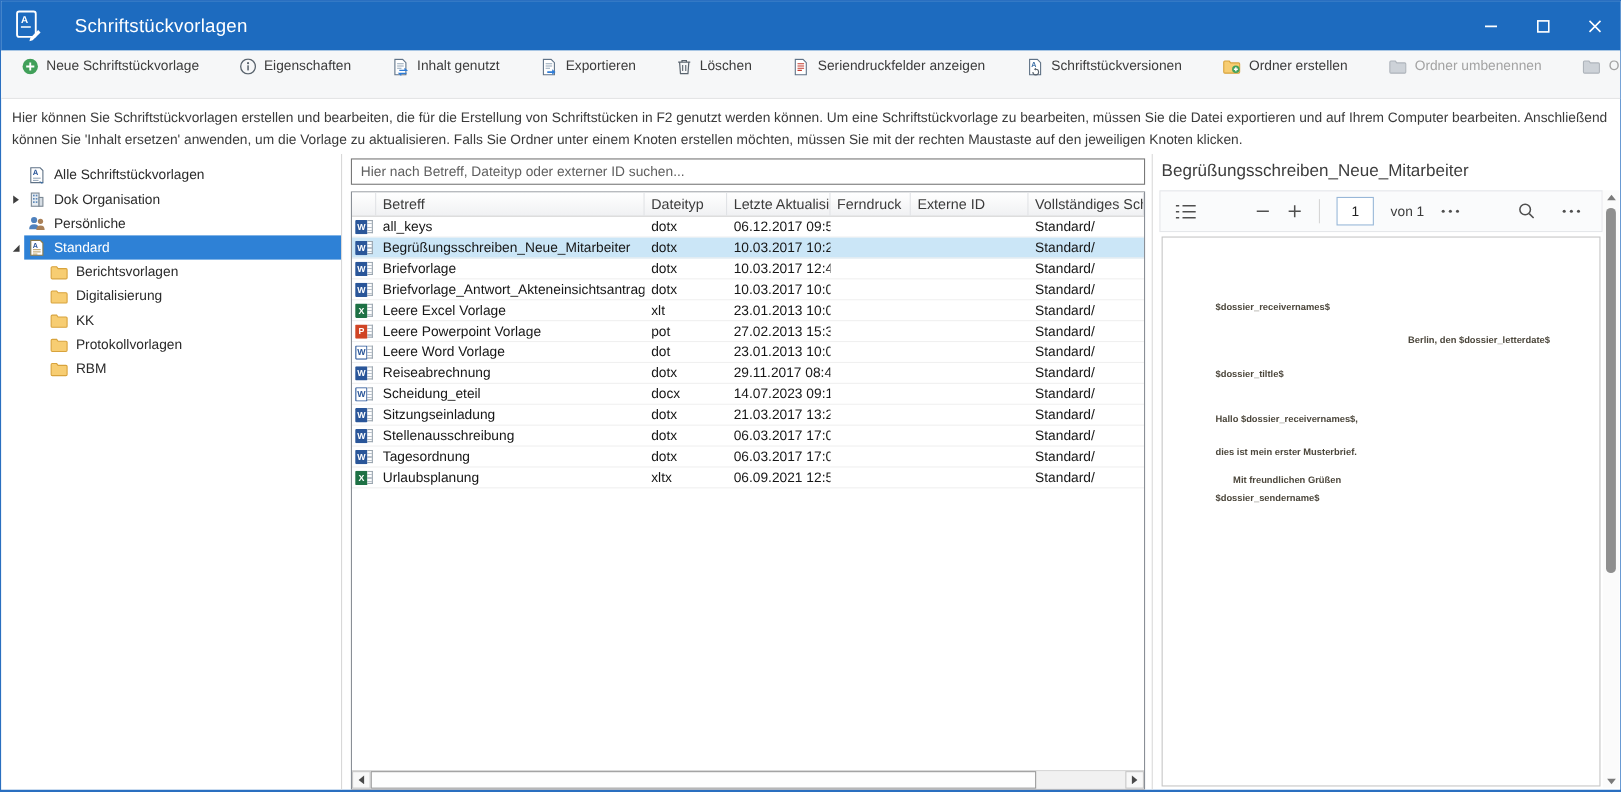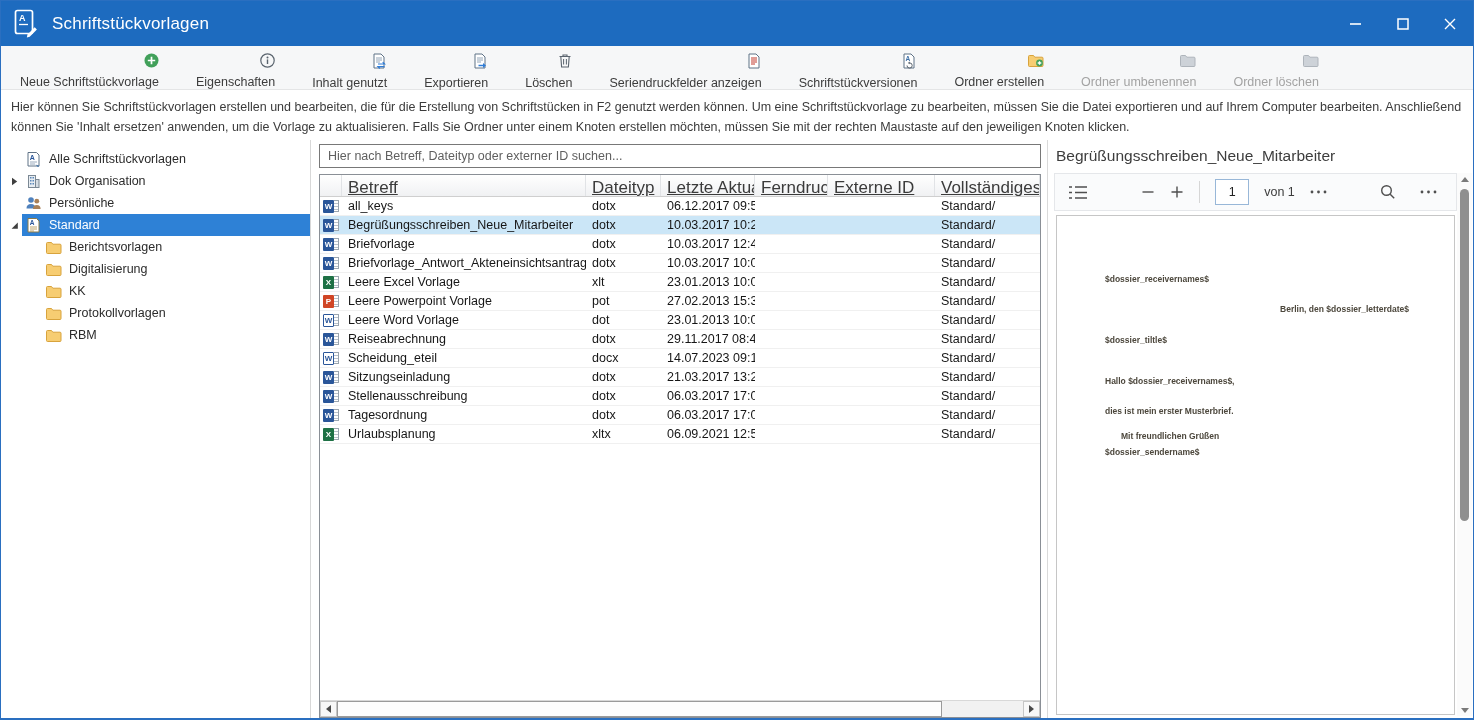--- a/index.html
+++ b/index.html
@@ -2,27 +2,27 @@
 <html><head>
 <meta charset="utf-8">
 <style>
   * { box-sizing: border-box; margin: 0; padding: 0; }
   html,body { width:1474px; height:720px; font-family:"Liberation Sans", sans-serif; background:#fff; }
   .window { width:1474px; height:720px; border:1px solid #2a6fc0; border-bottom-width:2px; display:flex; flex-direction:column; overflow:hidden; background:#fff; }
 
   
   .titlebar { height:45px; background:#1d6bbf; display:flex; align-items:center; padding-left:13px; flex-shrink:0; }
   .app-icon { display:flex; align-items:center; }
-  .title { color:#fff; font-size:17px; margin-left:13px; letter-spacing:.2px; }
+  .title { color:#fff; font-size:17px; margin-left:29px; letter-spacing:.2px; }
   .win-controls { margin-left:auto; display:flex; height:100%; }
   .wc { width:47px; height:100%; display:flex; align-items:center; justify-content:center; }
 
   
   .toolbar { height:44px; background:#f6f7f8; border-bottom:1px solid #e4e5e6; display:flex; align-items:center; padding:0 8px; flex-shrink:0; }
-  .tb-btn { display:flex; align-items:flex-end; gap:7px; padding:0 11px; height:30px; font-size:12.5px; color:#3c3c3c; white-space:nowrap; margin-right:15px; cursor:default;flex-direction:column; }
+  .tb-btn { display:flex; align-items:flex-start; gap:7px; padding:0 11px; height:30px; font-size:12.5px; color:#3c3c3c; white-space:nowrap; margin-right:15px; cursor:default; }
   .tb-btn.disabled { color:#a3a3a3; }
   .tb-ic { display:flex; align-items:center; }
 
   
   .description { height:50px; padding:7px 10px 0 10px; font-size:12.5px; line-height:1.6; color:#3b3b3b; flex-shrink:0; }
 
   
   .content { flex:1; display:flex; min-height:0; }
 
   
@@ -35,21 +35,21 @@
   .tree-ic { display:flex; align-items:center; width:18px; justify-content:center; }
   .tree-label { white-space:nowrap; }
 
   
   .middle { width:730px; padding:4px 0 0 8px; display:flex; flex-direction:column; flex-shrink:0; }
   .search { height:24px; border:1px solid #787878; font-size:12.5px; padding:0 8px; color:#222; outline:none; width:100%; font-family:"Liberation Sans",sans-serif; }
   .search::placeholder { color:#5f5f5f; }
   .table { margin-top:6px; border:1px solid #8a8f96; flex:1; display:flex; flex-direction:column; background:#fff; min-height:0;
            --cols: 22px 244px 75px 94px 73px 107px minmax(80px,1fr); }
   .thead { display:grid; grid-template-columns:var(--cols); height:22px; background:linear-gradient(#ffffff,#f0f1f3); border-bottom:1px solid #cfcfcf; flex-shrink:0; }
-  .th { font-size:17px; color:#3b3b3b; padding:3px 0 0 6px; border-right:1px solid #e1e3e6; white-space:nowrap; overflow:hidden;text-decoration:underline; }
+  .th { font-size:13px; color:#3b3b3b; padding:3px 0 0 6px; border-right:1px solid #e1e3e6; white-space:nowrap; overflow:hidden; }
   .tbody { flex:1; overflow:hidden; }
   .trow { display:grid; grid-template-columns:var(--cols); height:19px; align-items:center; border-bottom:1px solid #f0f0f0; font-size:12.5px; color:#161616; cursor:default; }
   .trow.selected { background:#cbe6f7; }
   .td { padding-left:6px; white-space:nowrap; overflow:hidden; }
   .td.icon { display:flex; justify-content:center; align-items:center; padding:0; }
   .fi { display:inline-flex; align-items:center; }
   .fi-main { width:11px; height:13px; color:#fff; font-size:8px; font-weight:bold; display:flex; align-items:center; justify-content:center; border-radius:1px; }
   .fi.word .fi-main { background:#2a5699; }
   .fi.word-outline .fi-main { background:#fff; color:#2a5699; border:1px solid #2a5699; }
   .fi.excel .fi-main { background:#1e7145; }

